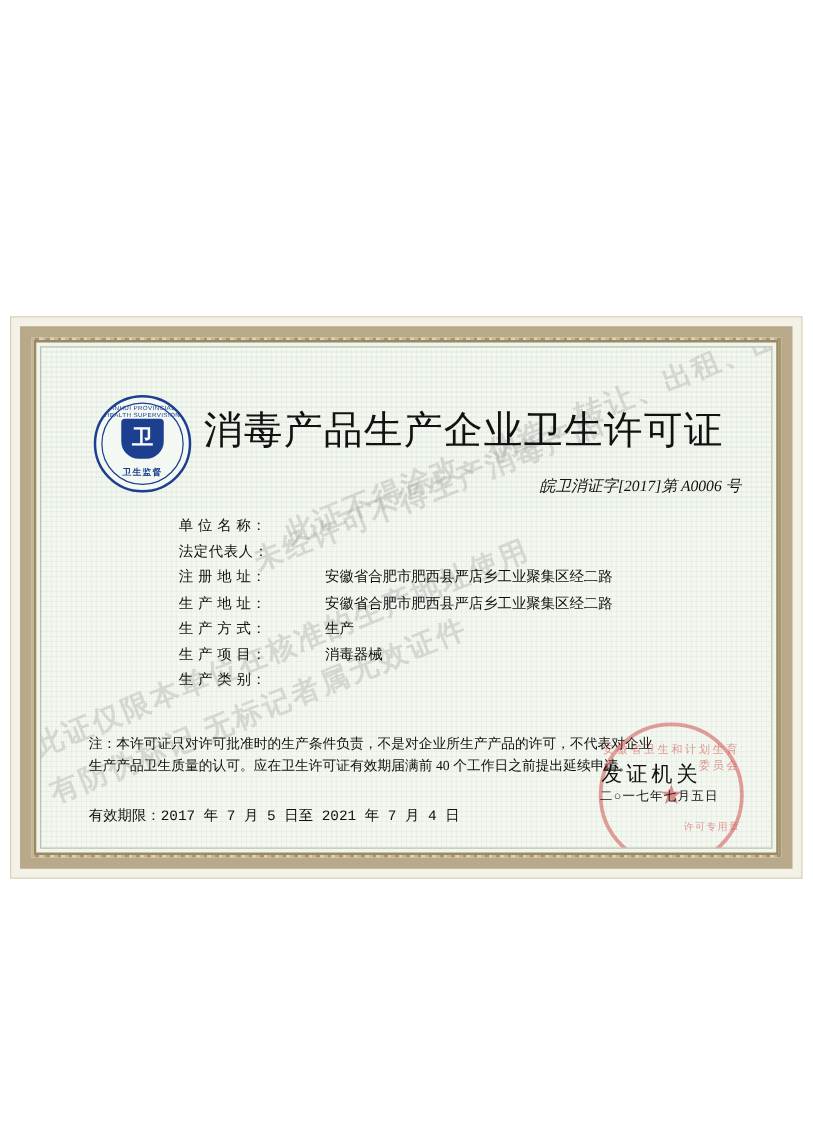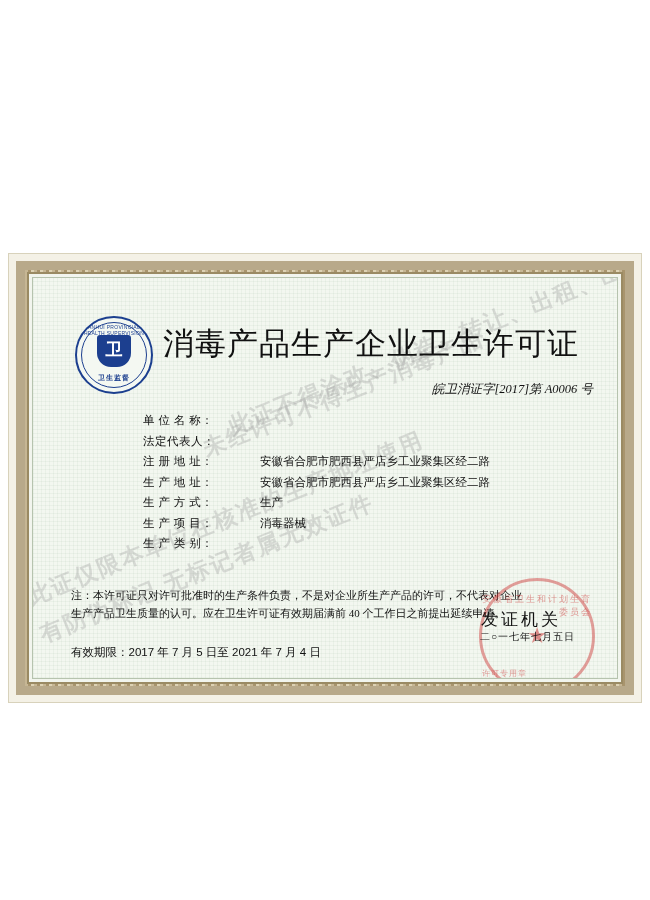--- a/index.html
+++ b/index.html
@@ -243,36 +243,36 @@
   .seal .seal-top {
     position: absolute;
     left: 0; right: 0; top: 12px;
     text-align: right;
     color: rgba(200,30,30,0.6);
     font-size: 9px;
     letter-spacing: 2px;
   }
   .seal .seal-bottom {
     position: absolute;
-    left: 0; right: 0; bottom: 12px;
-    text-align: left;
+    left: 0; right: 0; bottom: 24px;
+    text-align: right;
     color: rgba(200,30,30,0.6);
     font-size: 8px;
     letter-spacing: 1px;
     font-family: Liberation Serif, serif;
   }
 
   
   .validity {
     position: absolute;
     left: 38px;
     bottom: 18px;
     font-size: 11.5px;
     color: #111111;
-    font-family: Liberation Sans, sans-serif;
+    font-family: Liberation Mono, monospace;
   }
 </style>
 </head>
 <body>
 
 <div id="page">
 
   <div class="cert-outer">
     <div class="cert-border-1"></div>
     <div class="cert-border-2"></div>

